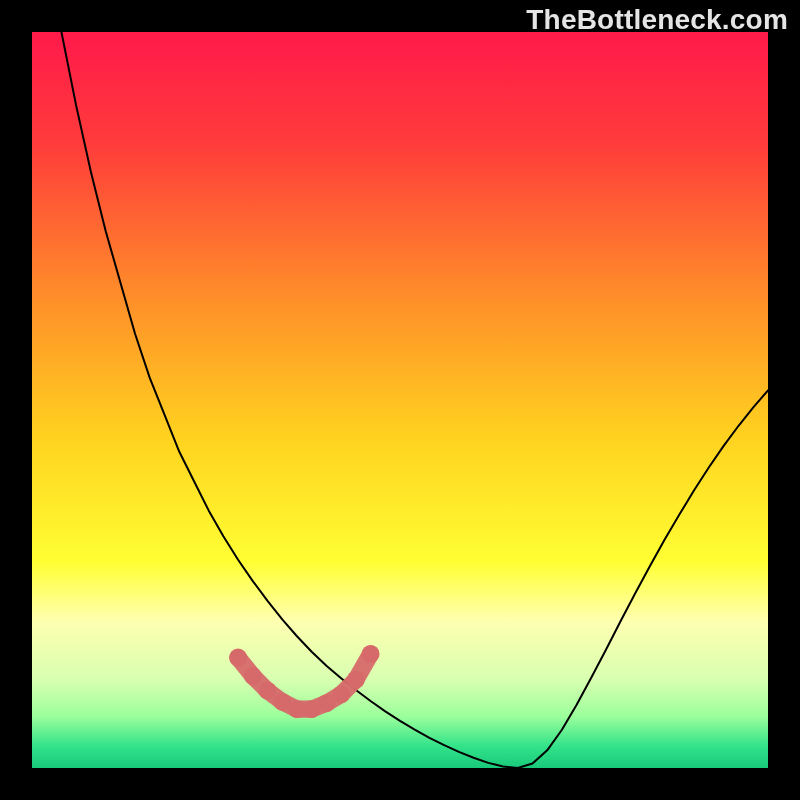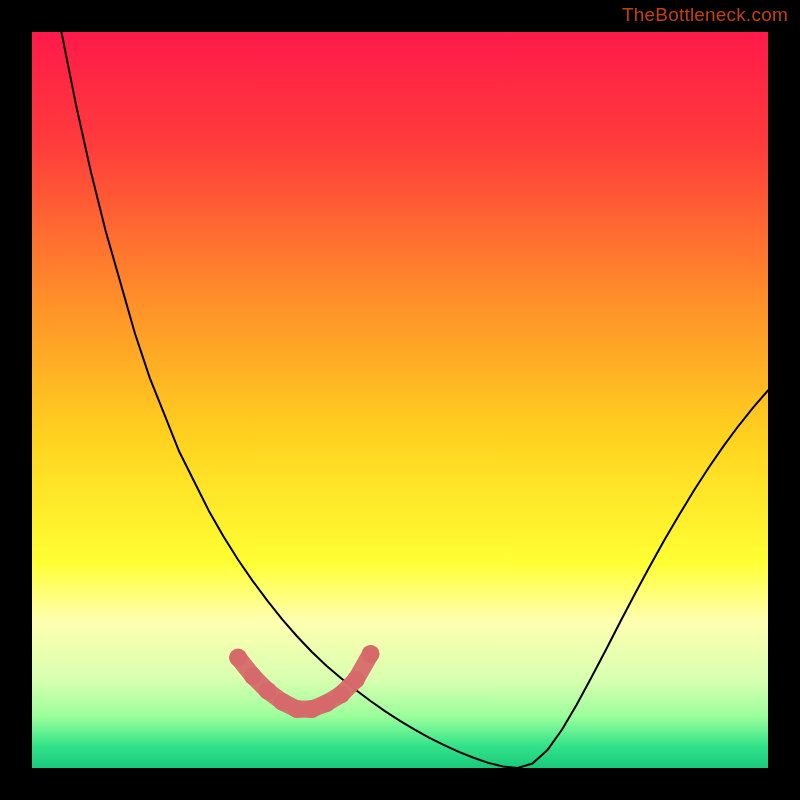--- a/index.html
+++ b/index.html
@@ -16,23 +16,23 @@
     top: 0;
     left: 0;
     width: 800px;
     height: 800px;
     background: #000;
   }
   .watermark {
     position: absolute;
     top: 4px;
     right: 12px;
-    color: #c2410c;
-    font-size: 19px;
-    font-weight: 400;
+    color: #e5e5e5;
+    font-size: 28px;
+    font-weight: 700;
     letter-spacing: 0.2px;
     z-index: 10;
   }
   .plot {
     position: absolute;
     top: 32px;
     left: 32px;
     width: 736px;
     height: 736px;
   }

